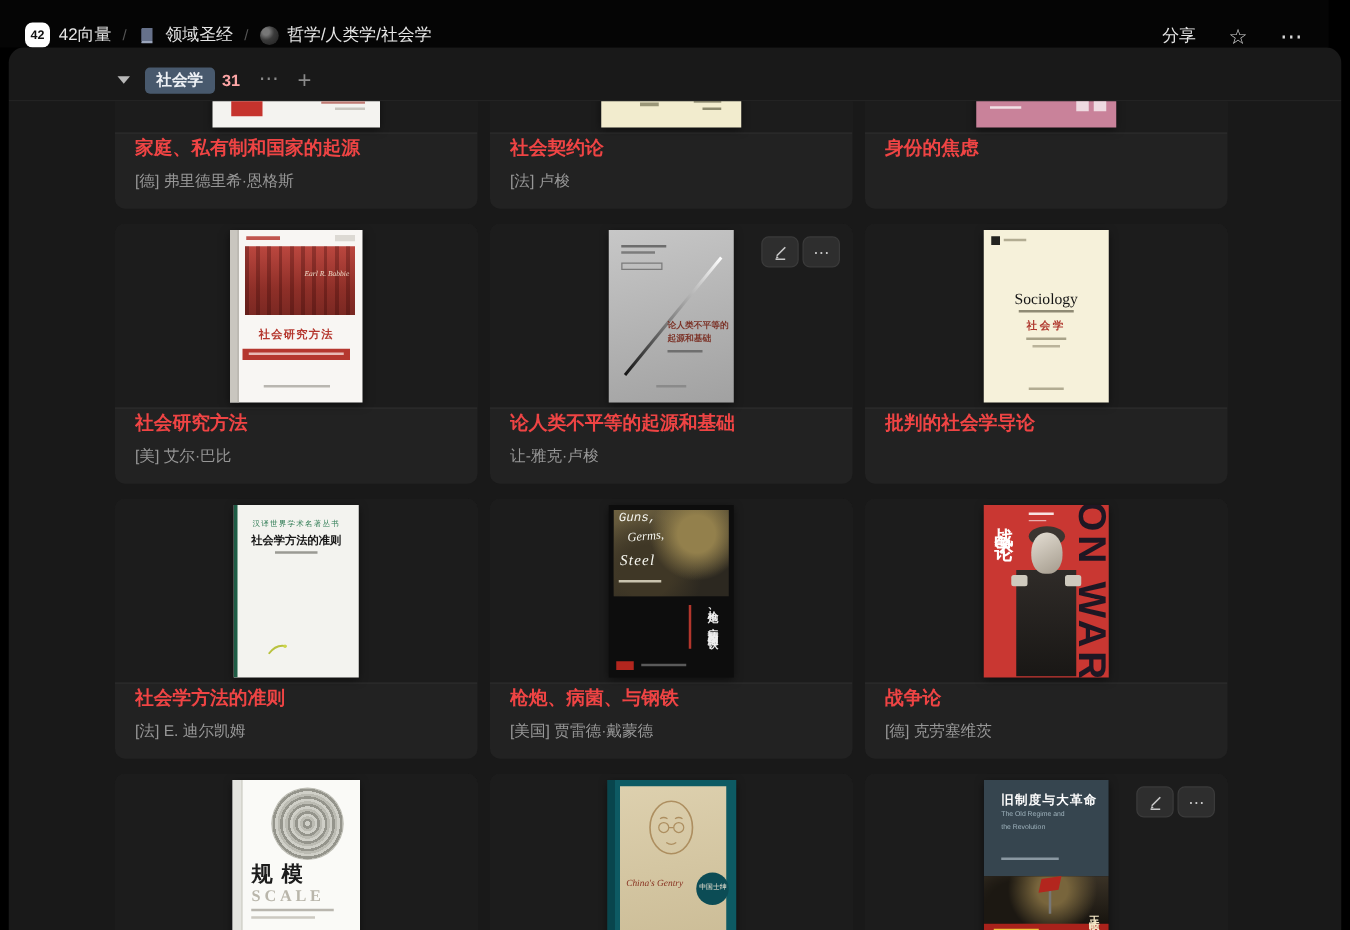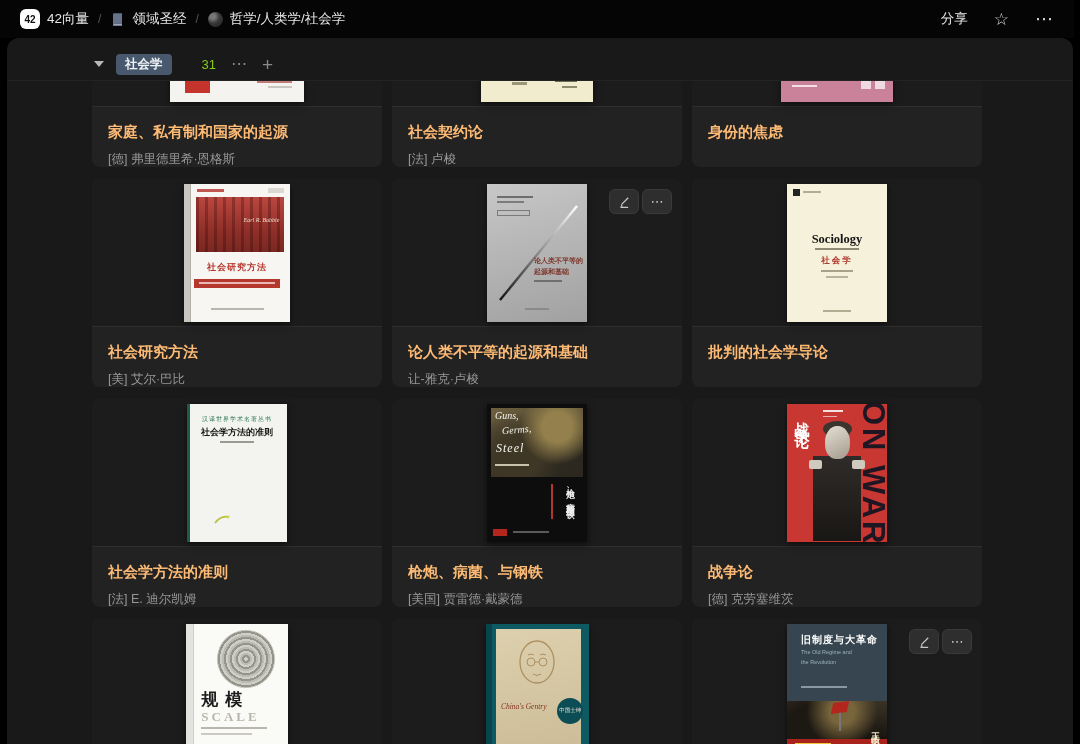--- a/index.html
+++ b/index.html
@@ -1,21 +1,21 @@
 <!DOCTYPE html>
 <html><head>
 <meta charset="utf-8">
 <style>
   * { margin:0; padding:0; box-sizing:border-box; }
   html,body { width:1080px; height:744px; overflow:hidden; background:#000;
               font-family:"Liberation Sans","DejaVu Sans",sans-serif; }
 
   
-  .topbar { position:absolute; top:0; left:0; right:6px; height:38px; background:#050505;
-            display:flex; align-items:center; padding:0 20px; }
+  .topbar { position:absolute; top:0; left:0; right:17px; height:38px; background:#050505;
+            display:flex; align-items:flex-end; padding:0 20px; }
   .crumbs { display:flex; align-items:center; gap:9px; }
   .logo42 { width:20px; height:20px; background:#fff; border-radius:6px; color:#111;
             font-size:10px; font-weight:700; display:flex; align-items:center; justify-content:center; }
   .crumb { color:#e6e6e6; font-size:13.5px; display:flex; align-items:center; gap:7px; cursor:default; }
   .crumb-sep { color:#565656; font-size:12px; }
   .page-dot { width:15px; height:15px; border-radius:50%;
               background:radial-gradient(circle at 32% 30%, #777 0 18%, #3a3a3a 45%, #1e1e1e 100%); }
   .topbar-right { margin-left:auto; display:flex; align-items:center; gap:26px; }
   .share { color:#e6e6e6; font-size:13.5px; }
   .star { color:#d8d8d8; font-size:17px; line-height:1; }
@@ -24,35 +24,35 @@
   
   .content { position:absolute; top:38px; left:7px; right:7px; bottom:0;
              background:#191919; border-radius:12px 12px 0 0; overflow:hidden; }
 
   .view-header { position:absolute; top:14px; left:85px; right:20px; height:24px;
                  display:flex; align-items:center; }
   .tri { width:0; height:0; border-left:5px solid transparent; border-right:5px solid transparent;
          border-top:6px solid #b8b8b8; margin:0 2px; }
   .group-badge { margin-left:10px; background:#48596d; color:#eef1f5; font-size:12.5px;
                  font-weight:600; padding:3px 9px; border-radius:4px; line-height:1.2; }
-  .group-count { margin-left:30px; color:#84cc16; font-size:13px; }
+  .group-count { margin-left:6px; color:#fca5a5; font-size:13px;font-weight:bold; }
   .group-more { margin-left:15px; color:#8a8a8a; font-size:16px; line-height:1; }
   .group-add { margin-left:15px; color:#8a8a8a; font-size:19px; line-height:1; font-weight:300; }
 
   .clip { position:absolute; top:42px; left:0; right:0; bottom:0; overflow:hidden;
           border-top:1px solid #232323; }
   .grid { display:grid; grid-template-columns:repeat(3,290px); gap:12px 10px;
           margin:-122px 0 0 85px; }
 
   
   .card { width:290px; height:208px; background:#222; border-radius:8px; overflow:hidden;
           position:relative; }
   .cover { height:148px; background:#1c1c1c; border-bottom:1px solid #2e2e2e;
            display:flex; align-items:center; justify-content:center; }
-  .card-title { margin:16px 16px 0; font-size:15px; font-weight:700; color:#fdba74;
+  .card-title { margin:2px 16px 0; font-size:15px; font-weight:700; color:#ef4444;
                 white-space:nowrap; overflow:hidden; }
   .card-author { margin:9px 16px 0; font-size:12.5px; color:#979797; }
 
   .bk { position:relative; width:100px; height:138px; overflow:hidden;
         box-shadow:0 2px 7px rgba(0,0,0,.55); flex:none; }
   .bk * { position:absolute; }
 
   .actions { position:absolute; top:10px; right:10px; display:flex; gap:3px; z-index:5; }
   .act-btn { width:30px; height:25px; background:#2e2e2e; border:1px solid #3a3a3a; border-radius:6px;
              display:flex; align-items:center; justify-content:center; color:#c7c7c7;
@@ -101,21 +101,21 @@
   .cv-ineq .cn { left:47%; top:52%; width:50px; color:#7c3328; font-weight:700;
       font-size:7px; line-height:1.6; }
   .cv-ineq .sub { left:47%; top:70%; width:28%; height:2px; background:#6f6f6f; }
   .cv-ineq .ft { left:38%; top:90%; width:24%; height:2px; background:#8a8a8a; }
 
   
   .cv-soc { background:#f6f1da; }
   .cv-soc .sq { left:6%; top:4%; width:7px; height:7px; background:#23231f; }
   .cv-soc .sqt { left:16%; top:5.5%; width:18%; height:2px; background:#b2ac92; }
   .cv-soc .en { left:0; top:35%; width:100%; text-align:center; color:#151515;
-      font-family:"Liberation Serif","DejaVu Serif",serif; font-size:12.5px; font-weight:700; }
+      font-family:"Liberation Serif","DejaVu Serif",serif; font-size:12.5px; font-weight:400; }
   .cv-soc .ul { left:28%; top:47%; width:44%; height:1.5px; background:#8f8a74; }
   .cv-soc .cn { left:0; top:52%; width:100%; text-align:center; color:#b03a30;
       font-weight:700; font-size:8.5px; letter-spacing:2px; }
   .cv-soc .m1 { left:34%; top:63%; width:32%; height:2px; background:#a8a288; }
   .cv-soc .m2 { left:39%; top:67%; width:22%; height:2px; background:#bab39a; }
   .cv-soc .ft { left:36%; top:92%; width:28%; height:2px; background:#b2ac92; }
 
   
   .cv-rules { background:#f3f3ef; }
   .cv-rules .spine { left:0; top:0; width:3px; height:100%; background:#1e5c45; }
@@ -126,21 +126,21 @@
   .cv-rules .auth { left:33%; top:27%; width:34%; height:2px; background:#9a9a94; }
   .cv-rules svg.sprig { left:26%; top:79%; }
 
   
   .cv-guns { background:#0d0d0d; }
   .cv-guns .paint { left:4%; right:4%; top:3%; height:50%;
       background:radial-gradient(circle at 72% 28%, #93804c 0 18%, rgba(0,0,0,0) 45%),
                  radial-gradient(circle at 28% 72%, #3f3726 0 25%, rgba(0,0,0,0) 55%),
                  linear-gradient(160deg,#6e6140,#2c2820 78%); }
   .cv-guns .g1 { left:8%;  top:5%;  color:#f3f3ec; font-size:10px; font-style:italic;
-      font-family:Liberation Serif, serif; }
+      font-family:Liberation Mono, monospace; }
   .cv-guns .g2 { left:15%; top:15%; color:#f3f3ec; font-size:10px; font-style:italic;
       font-family:"Liberation Serif",serif; transform:rotate(-5deg); }
   .cv-guns .g3 { left:9%;  top:27%; color:#f7f7f0; font-size:12px; font-style:italic;
       font-family:"Liberation Serif",serif; letter-spacing:1px;text-align:right; }
   .cv-guns .st { left:8%; top:44%; width:34%; height:2px; background:#c9c3ae; }
   .cv-guns .cnv { right:10%; top:56%; height:42%; writing-mode:vertical-rl; color:#efefef;
       font-size:8.5px; letter-spacing:2px; font-weight:600; }
   .cv-guns .rv { right:34%; top:58%; width:2px; height:26%; background:#b3362c; }
   .cv-guns .tag { left:6%; bottom:4%; width:14px; height:7px; background:#b3261e; }
   .cv-guns .ft { left:26%; bottom:6%; width:36%; height:2px; background:#5a5a5a; }

